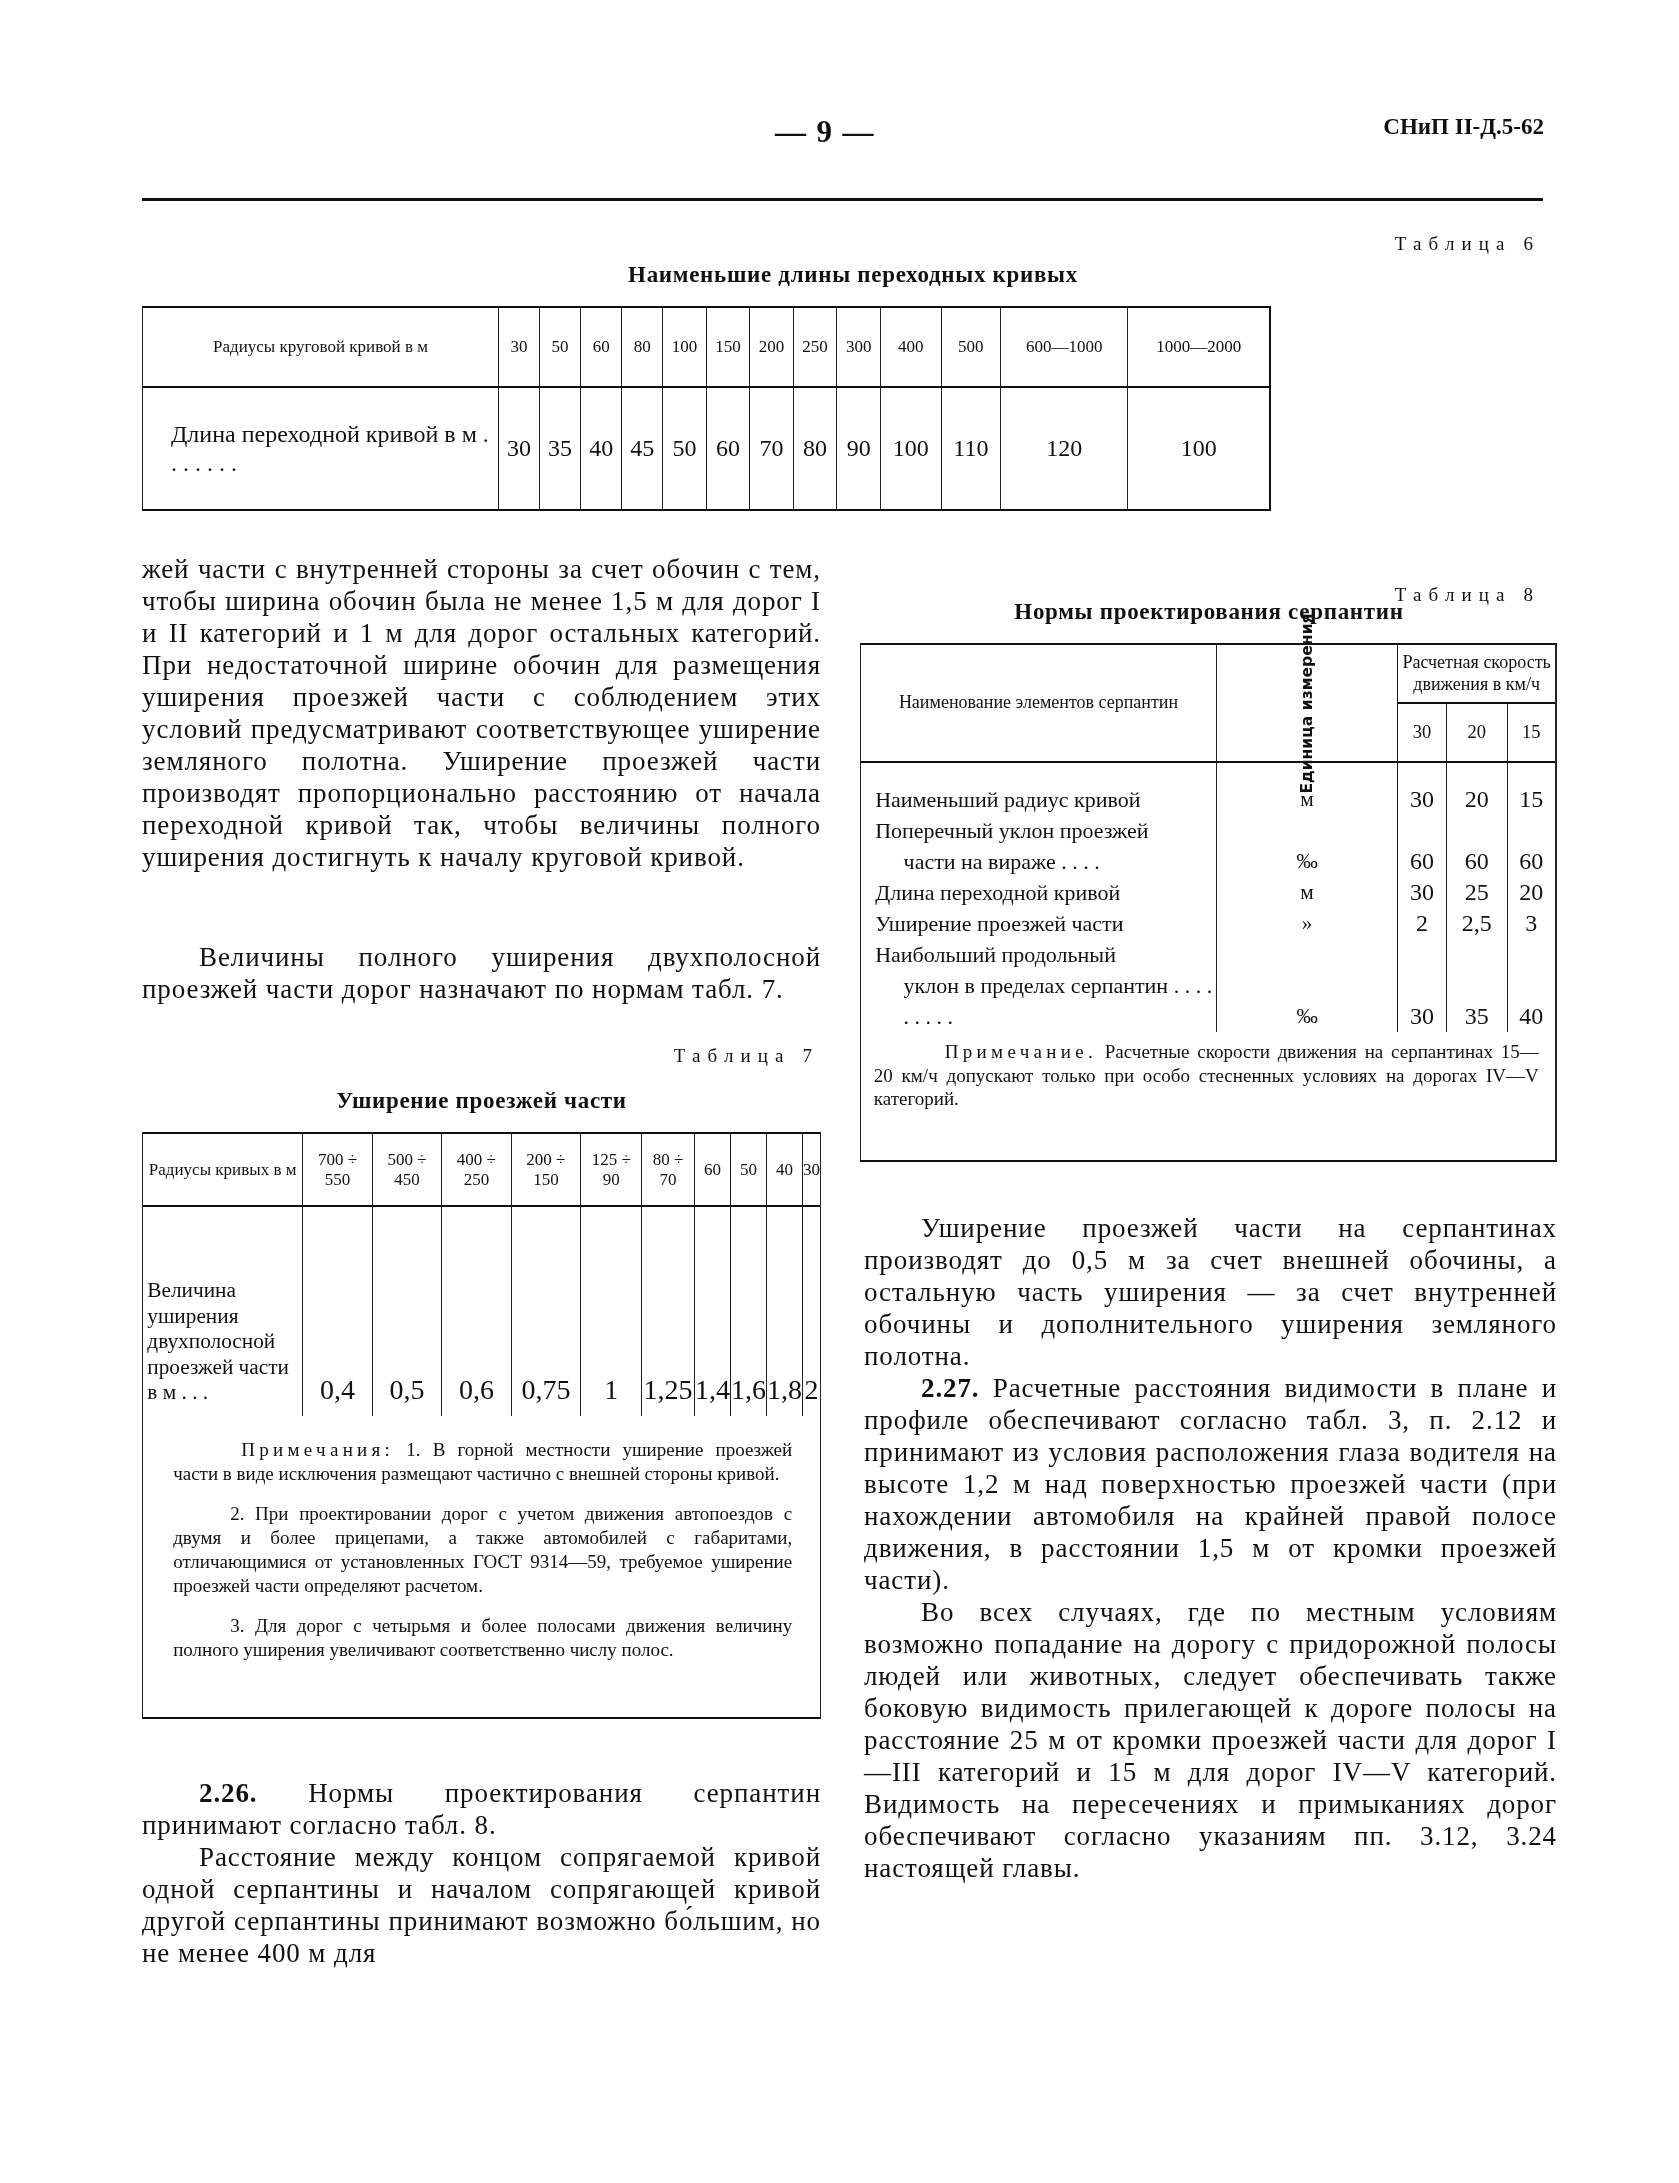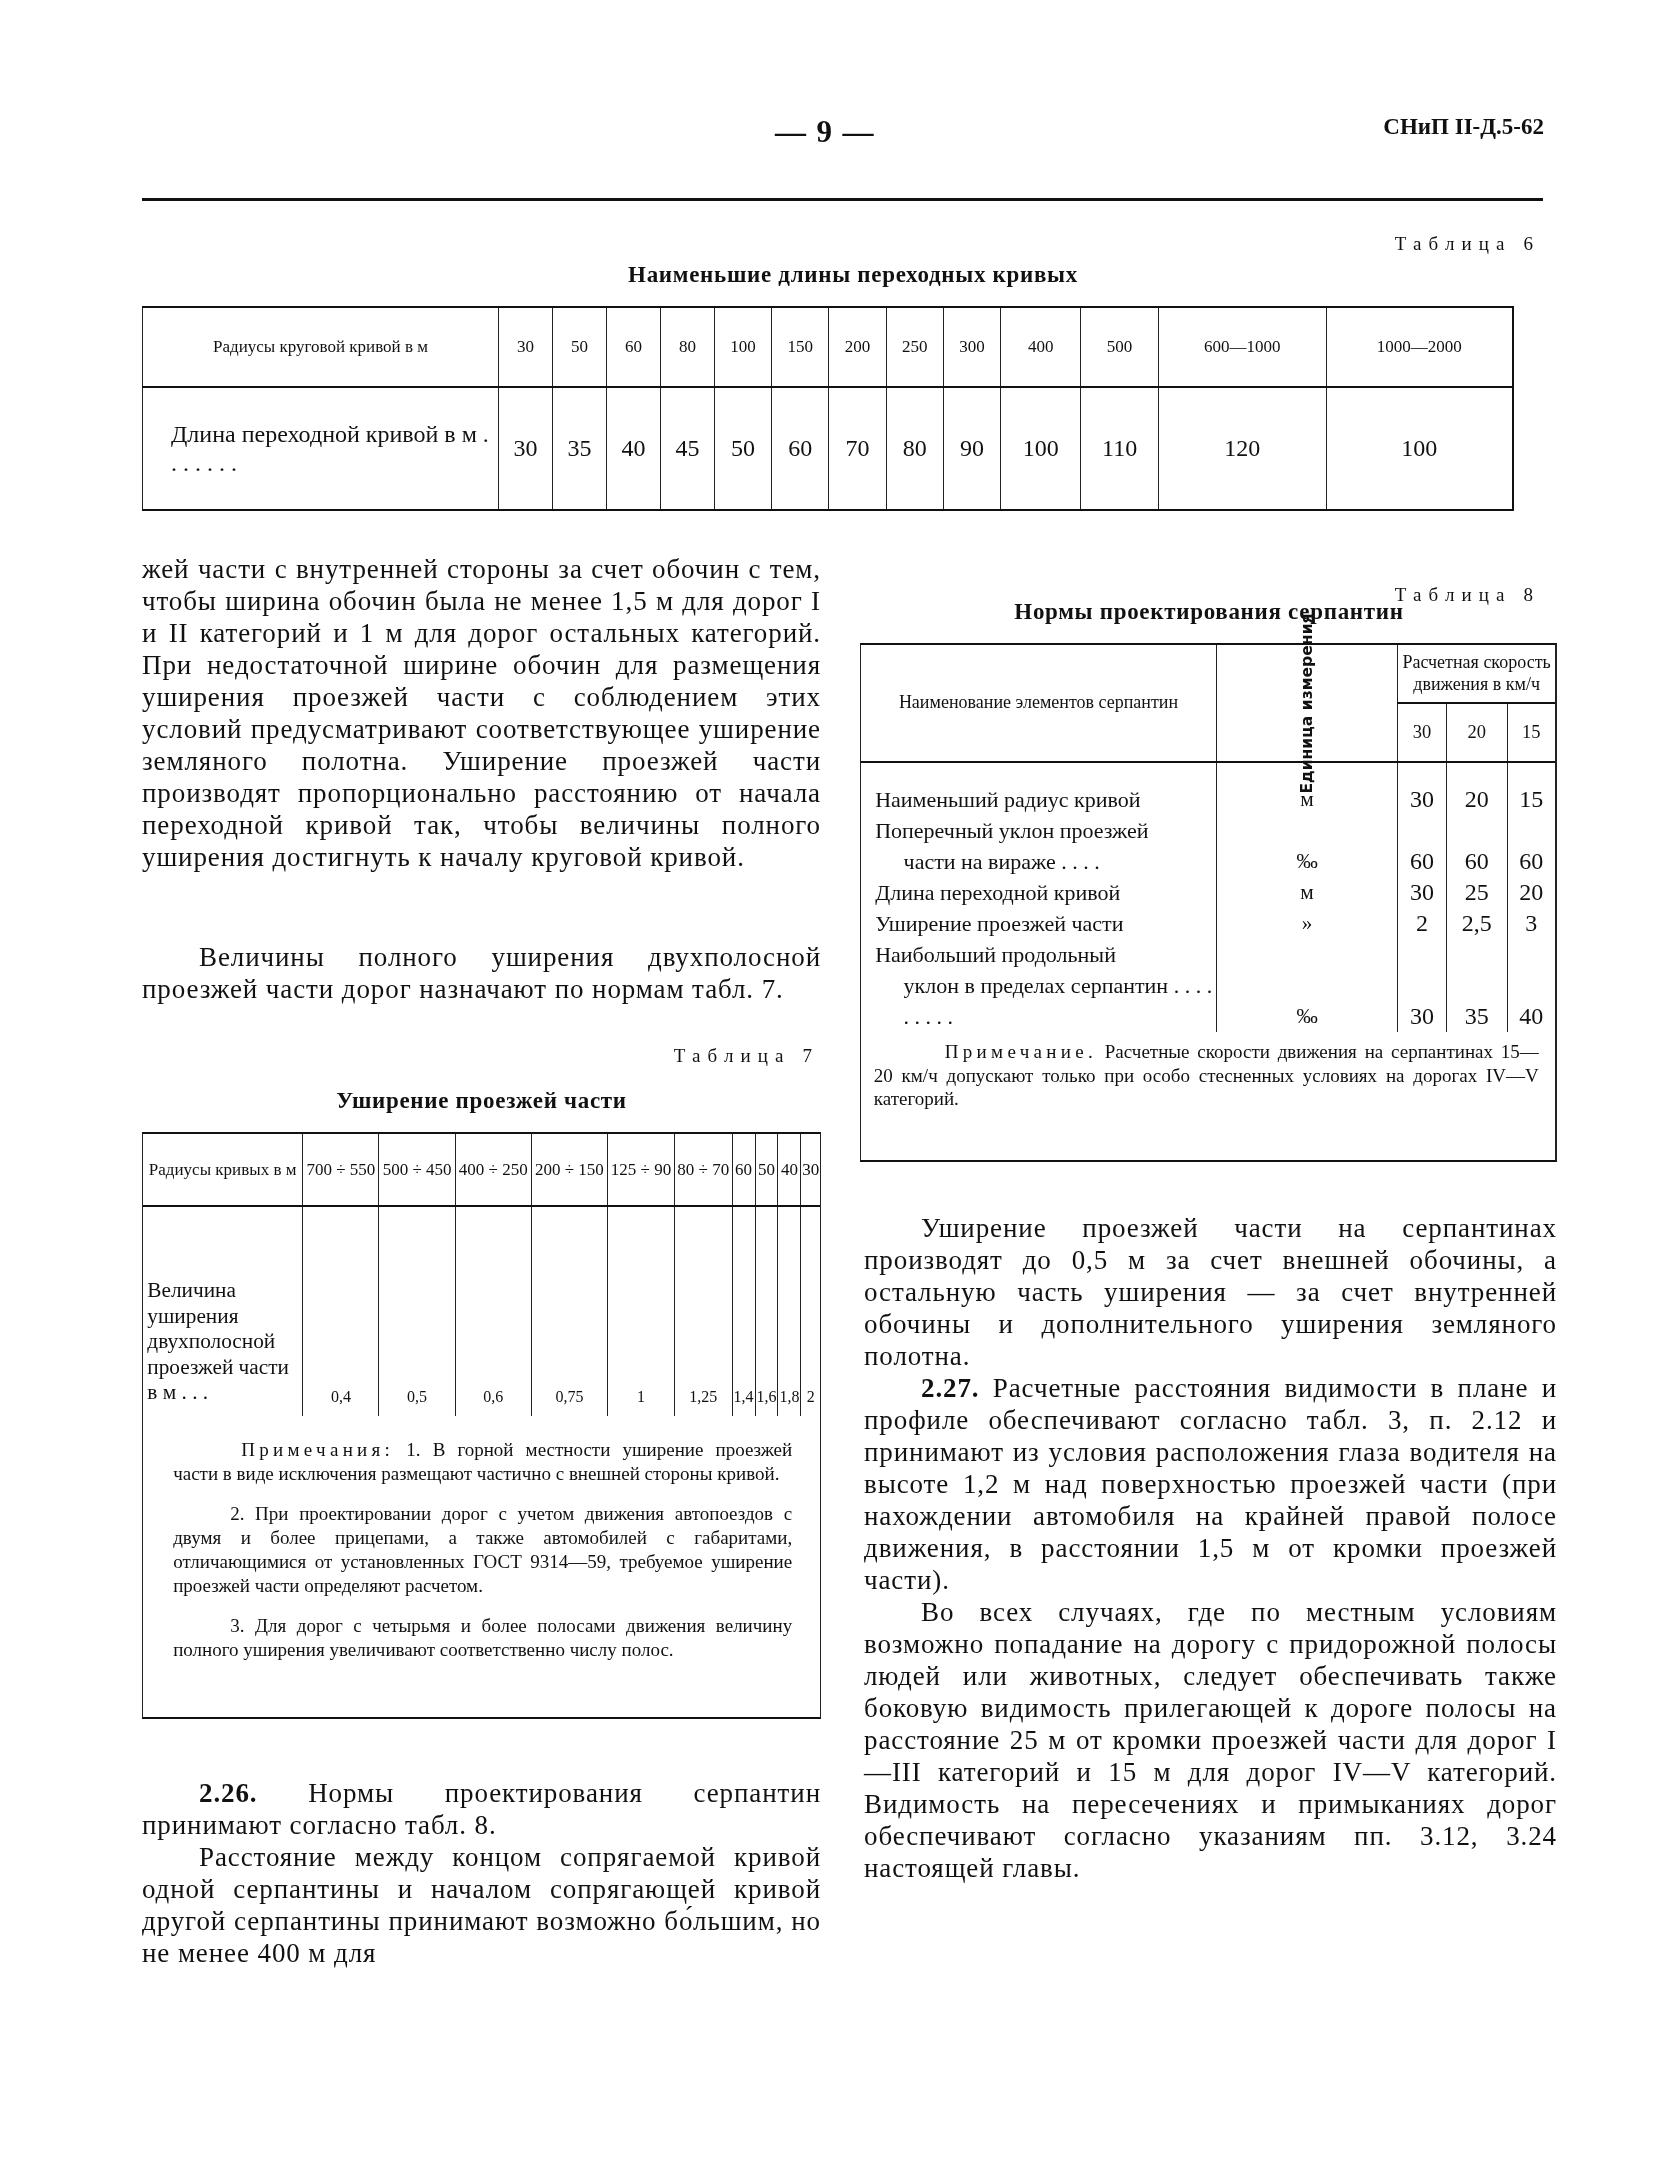--- a/index.html
+++ b/index.html
@@ -10,21 +10,21 @@
   #page-num { left: 775px; top: 114px; font-size: 31px; font-weight: bold; letter-spacing: 1.4px; }
   #doc-code { right: 135px; top: 114px; font-size: 23px; font-weight: bold; }
   #top-rule { left: 142px; top: 198px; width: 1401px; height: 0; border-top: 3.6px solid #111; }
 
   .tab-label { font-size: 19px; letter-spacing: 7.1px; }
   .tab-title { font-size: 23px; font-weight: bold; letter-spacing: 0.7px; text-align: center; }
 
   
   #t6-label { right: 139px; top: 233px; }
   #t6-title { left: 142px; width: 1422px; top: 262px; }
-  #t6 { left: 142px; top: 306px; width: 1372px; border-collapse: collapse; }
+  #t6 { left: 142px; top: 306px; width: 1129px; border-collapse: collapse; }
   #t6 td { border-left: 1.4px solid #222; text-align: center; vertical-align: middle; font-size: 20px; padding: 0; }
   #t6 tr.head td { height: 78px; font-size: 17px; }
   #t6 tr.body td { height: 121px; font-size: 24px; }
   #t6 tr.head { border-top: 2.8px solid #111; border-bottom: 2.8px solid #111; }
   #t6 tr.body { border-bottom: 2.8px solid #111; }
   #t6 td.rowhead { width: 327px; border-left: 1.4px solid #222; }
   #t6 tr.body td.rowhead { text-align: left; padding-left: 28px; font-size: 24px; line-height: 28.4px; }
   #t6 td.last { border-right: 2.1px solid #111; }
 
   
@@ -34,21 +34,21 @@
   #left-p2 { left: 142px; top: 941px; width: 679px; }
 
   
   #t7-label { right: 860px; top: 1045px; }
   #t7-title { left: 142px; width: 679px; top: 1088px; }
   #t7-box { left: 142px; top: 1132px; width: 677px; height: 583px; border-left: 1.4px solid #222; border-right: 1.4px solid #222; border-top: 2.1px solid #111; border-bottom: 2.8px solid #111; }
   #t7 { position: absolute; left: 0; top: 0; width: 100%; border-collapse: collapse; }
   #t7 td { border-left: 1.4px solid #222; font-size: 17px; text-align: center; padding: 0; }
   #t7 tr.head td { height: 71px; line-height: 20px; }
   #t7 tr.head { border-bottom: 2.1px solid #111; }
-  #t7 tr.body td { height: 199px; vertical-align: bottom; font-size: 16px; padding-bottom: 10px; text-align: center; }
+  #t7 tr.body td { height: 199px; vertical-align: bottom; font-size: 28px; padding-bottom: 10px; text-align: center; }
   #t7 td.rowhead { border-left: none; width: 155px; }
   #t7 tr.body td.rowhead { text-align: left; font-size: 21.3px; line-height: 25.6px; padding-left: 4.3px; }
   #t7-notes { position: absolute; left: 14.2px; top: 288px; width: 651px; font-size: 19px; line-height: 24px; text-align: justify; }
   #t7-notes .spaced { letter-spacing: 4.3px; }
   #t7-notes p { margin: 16px; text-indent: 57px; }
   #t7-notes p.first { text-indent: 68px; }
 
   #left-p3 { left: 142px; top: 1777px; width: 679px; }
 
   

